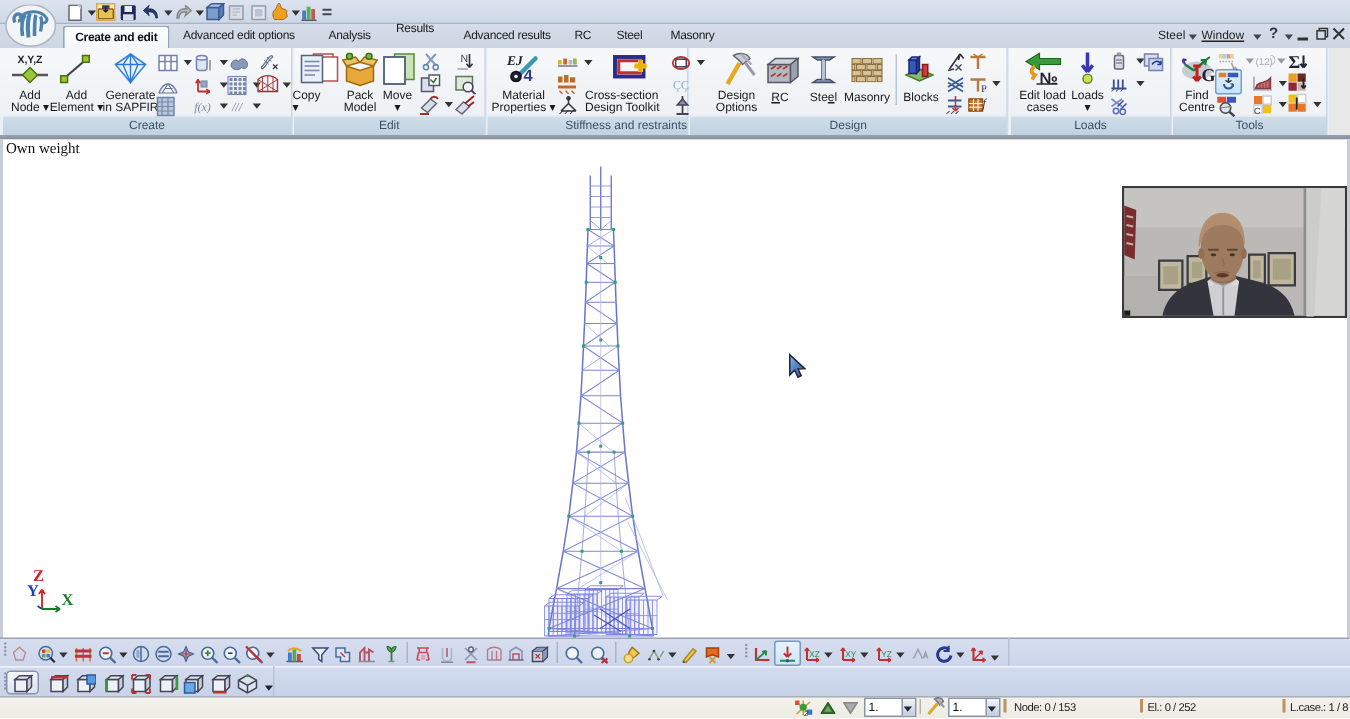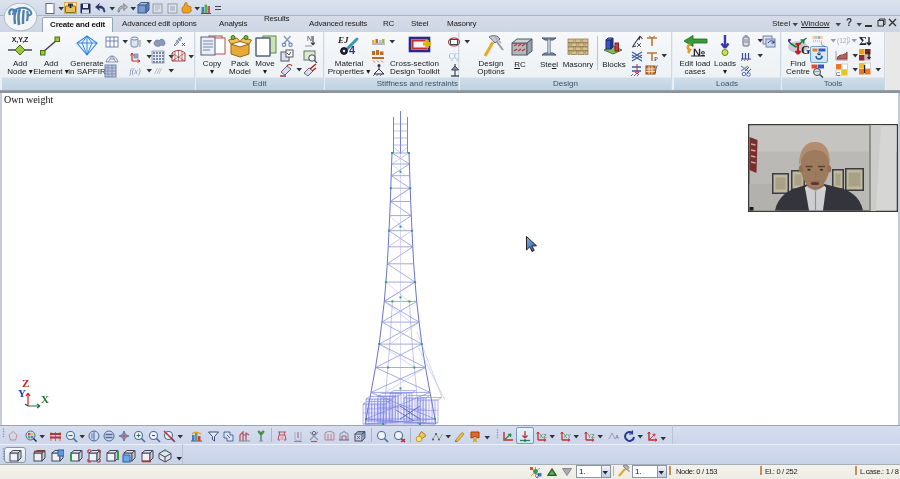--- a/index.html
+++ b/index.html
@@ -101,20 +101,21 @@
         <path d="M16 22 C15 14,16 8,17 6" stroke-width="2.6"></path>
         <path d="M20 21 C20 14,20 9,21 7" stroke-width="2.4"></path>
         <path d="M24 18 C25 13,25 10,24 8" stroke-width="2.2"></path>
         <path d="M10 9 C14 4,24 3,28 9 C29 11,27 13,25 12" stroke-width="2"></path>
       </g>
     </svg>
 <div style="position:absolute;left:0px;top:32px;width:900px;height:58px;background:linear-gradient(#f6f8fa,#ebeff3);"></div>
 <div style="position:absolute;left:884px;top:32px;width:16px;height:58px;background:#e8e8e8;"></div>
 <div style="position:absolute;left:0px;top:90px;width:900px;height:3px;background:linear-gradient(#98a2ac,#848e98);"></div>
 <div style="position:absolute;left:2px;top:77px;width:192px;height:13px;background:linear-gradient(#cfdde9,#bfd2e0);border-top:1px solid #dde8f0;"></div>
+<div style="position:absolute;left:2px;top:79px;width:192px;height:10px;font-size:8px;color:#3a5064;text-align:center;">Create</div>
 <div style="position:absolute;left:194px;top:32px;width:2px;height:58px;background:linear-gradient(90deg,#c2cedb,#f3f7fb);"></div>
 <div style="position:absolute;left:196px;top:77px;width:127px;height:13px;background:linear-gradient(#cfdde9,#bfd2e0);border-top:1px solid #dde8f0;"></div>
 <div style="position:absolute;left:196px;top:79px;width:127px;height:10px;font-size:8px;color:#3a5064;text-align:center;">Edit</div>
 <div style="position:absolute;left:323px;top:32px;width:2px;height:58px;background:linear-gradient(90deg,#c2cedb,#f3f7fb);"></div>
 <div style="position:absolute;left:325px;top:77px;width:133px;height:13px;background:linear-gradient(#cfdde9,#bfd2e0);border-top:1px solid #dde8f0;"></div>
 <div style="position:absolute;left:325px;top:79px;width:133px;height:10px;font-size:8px;color:#3a5064;text-align:right;">Stiffness and restraints</div>
 <div style="position:absolute;left:458px;top:32px;width:2px;height:58px;background:linear-gradient(90deg,#c2cedb,#f3f7fb);"></div>
 <div style="position:absolute;left:460px;top:77px;width:211px;height:13px;background:linear-gradient(#cfdde9,#bfd2e0);border-top:1px solid #dde8f0;"></div>
 <div style="position:absolute;left:460px;top:79px;width:211px;height:10px;font-size:8px;color:#3a5064;text-align:center;">Design</div>
 <div style="position:absolute;left:671px;top:32px;width:2px;height:58px;background:linear-gradient(90deg,#c2cedb,#f3f7fb);"></div>
@@ -222,21 +223,21 @@
     </svg>
 <svg style="position:absolute;left:188px;top:54px;" width="7" height="5" viewBox="0 0 7 5">
       <polygon points="0.5,1 6,1 3.2,4.5" fill="#333"></polygon>
     </svg>
 <svg style="position:absolute;left:200px;top:34px;" width="26" height="24" viewBox="0 0 26 24">
       <rect x="9" y="2" width="13" height="16" fill="#fff" stroke="#b05050"></rect>
       <rect x="12" y="4" width="13" height="16" fill="#fff" stroke="#b05050"></rect>
       <rect x="1" y="3" width="14" height="18" fill="#e8eefa" stroke="#55627a"></rect>
       <path d="M3 7 h10 M3 10 h10 M3 13 h10 M3 16 h7" stroke="#7a87a0" stroke-width="1"></path>
     </svg>
-<div style="position:absolute;left:195px;top:60px;width:34px;font-size:8px;color:#17191b;text-align:center;line-height:7.5px;">Copy<br>▾</div>
+<div style="position:absolute;left:195px;top:60px;width:34px;font-size:8px;color:#17191b;text-align:left;line-height:7.5px;">Copy<br>▾</div>
 <svg style="position:absolute;left:228px;top:35px;" width="24" height="23" viewBox="0 0 24 23">
       <path d="M3 9 L12 12 L21 9 L21 19 L12 22 L3 19 Z" fill="#e8a83a" stroke="#9a6a10"></path>
       <path d="M3 9 L0.5 5 L9 3 L12 6.5 Z" fill="#f0c060" stroke="#9a6a10"></path>
       <path d="M21 9 L23.5 5 L15 3 L12 6.5 Z" fill="#f0c060" stroke="#9a6a10"></path>
       <circle cx="5" cy="2.5" r="2" fill="#7ab840" stroke="#3a7010"></circle>
       <circle cx="18" cy="2.5" r="2" fill="#7ab840" stroke="#3a7010"></circle>
     </svg>
 <div style="position:absolute;left:222px;top:60px;width:36px;font-size:8px;color:#17191b;text-align:center;line-height:7.5px;">Pack<br>Model</div>
 <svg style="position:absolute;left:255px;top:34px;" width="24" height="24" viewBox="0 0 24 24">
       <rect x="8" y="2" width="13" height="17" fill="#cce2b8" stroke="#5a8a3a"></rect>

